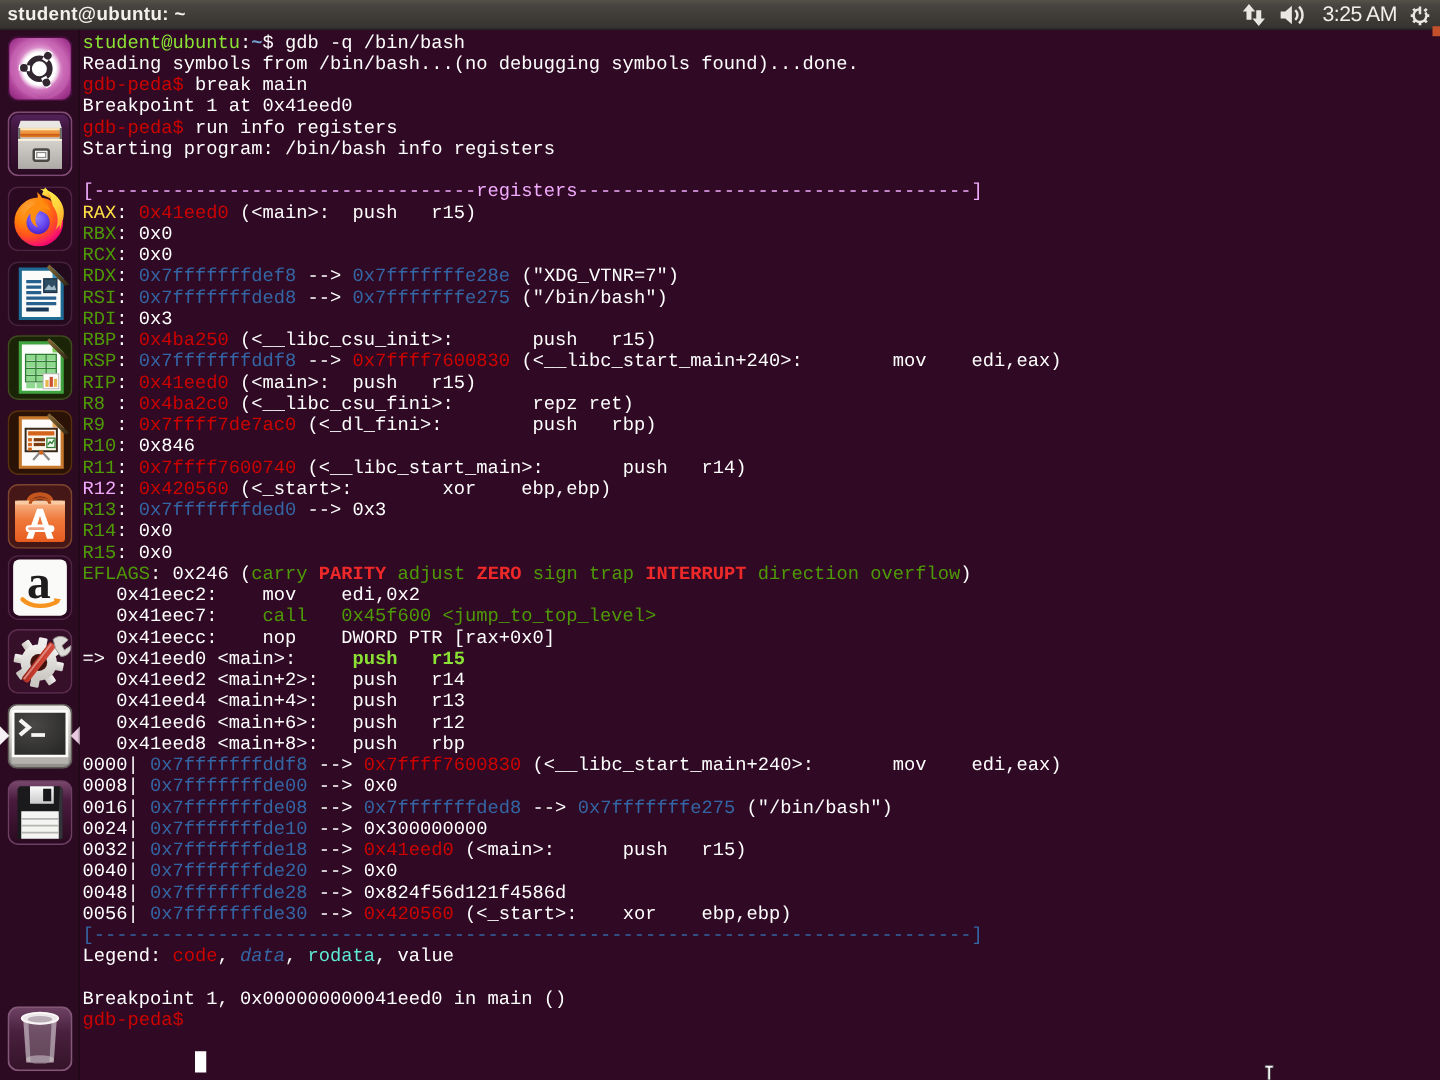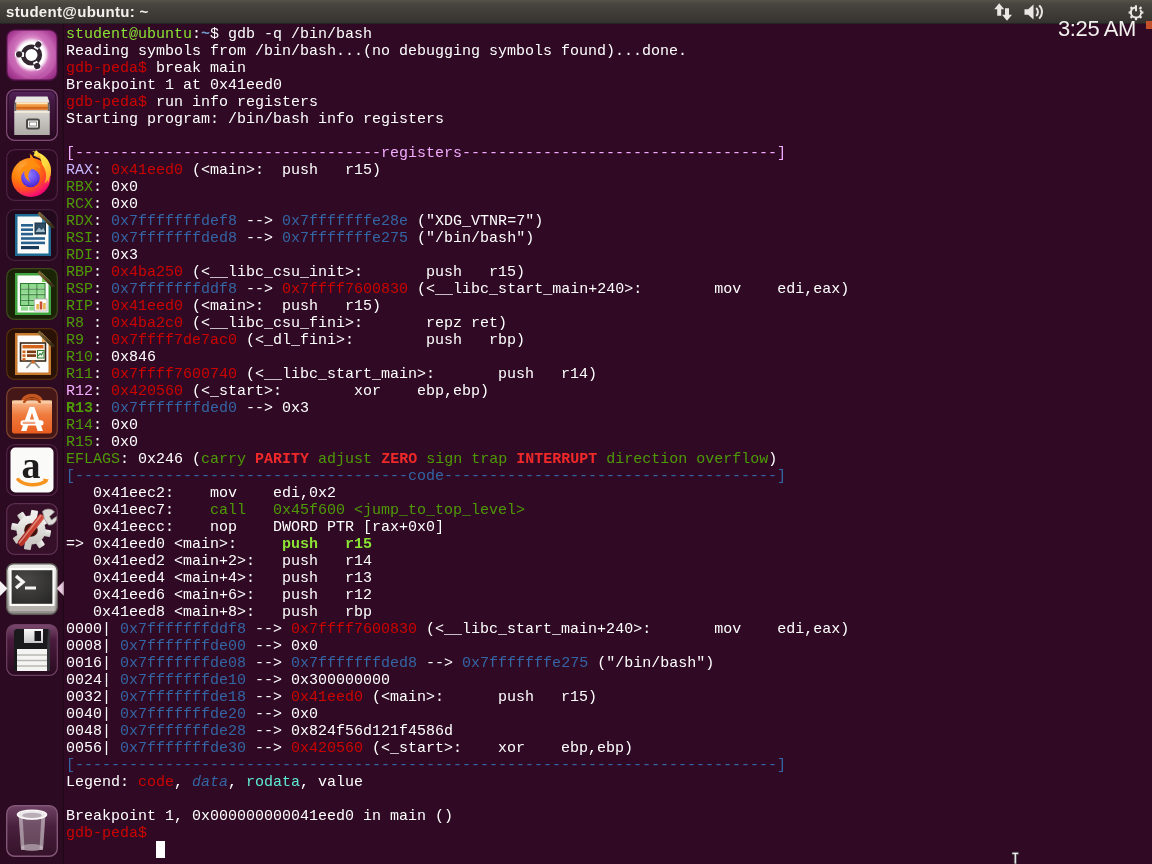--- a/index.html
+++ b/index.html
@@ -1,19 +1,19 @@
 <!DOCTYPE html>
 <html><head><meta charset="utf-8"><style>
 *{margin:0;padding:0;box-sizing:border-box}
 html,body{width:1152px;height:864px;overflow:hidden;background:#300A24;font-family:"Liberation Sans",sans-serif}
 #topbar{position:absolute;left:0;top:0;width:1152px;height:24px;
  background:linear-gradient(180deg,#55524a 0%,#484540 18%,#413e39 50%,#3a3733 82%,#343230 100%);
  border-bottom:1px solid #262420;z-index:30}
 #wintitle{position:absolute;left:6px;top:3px;font-size:15px;font-weight:bold;letter-spacing:0.3px;color:#f2f0ec}
-#clock{position:absolute;left:1058px;top:16px;font-size:22px;letter-spacing:-0.4px;color:#f2f0ec}
+#clock{position:absolute;left:1058px;top:2px;font-size:17px;letter-spacing:-0.4px;color:#f2f0ec}
 #launcher{position:absolute;left:0;top:24px;width:64px;height:840px;background:#2c0a21;z-index:20}
 #launcher:after{content:"";position:absolute;right:0;top:0;width:2px;height:100%;background:linear-gradient(90deg,rgba(0,0,0,0),rgba(0,0,0,0.35))}
 .tile{position:absolute;left:6px;width:52px;height:52px}
 #term{position:absolute;left:66px;top:26px;font-family:"Liberation Mono",monospace;
  font-size:15px;line-height:17px;color:#ffffff;white-space:pre;z-index:5;font-weight:normal}
 #cursor{position:absolute;left:156px;top:841px;width:9px;height:17px;background:#ffffff;z-index:6}
 </style></head><body>
 <div id="topbar">
  <div id="wintitle">student@ubuntu: ~</div>
  <svg style="position:absolute;left:990px;top:2px" width="26" height="21" viewBox="0 0 26 21">
@@ -342,39 +342,38 @@
     </svg>
 </div>
 <pre id="term"><span style="color:#8AE234;font-weight:normal;">student@ubuntu</span>:<span style="color:#729FCF;font-weight:bold;">~</span>$ gdb -q /bin/bash
 Reading symbols from /bin/bash...(no debugging symbols found)...done.
 <span style="color:#CC0000;">gdb-peda$ </span>break main
 Breakpoint 1 at 0x41eed0
 <span style="color:#CC0000;">gdb-peda$ </span>run info registers
 Starting program: /bin/bash info registers
 
 <span style="color:#f0abfc;">[----------------------------------registers-----------------------------------]</span>
-<span style="color:#c4b5fd;margin-top:24px;">RAX</span>: <span style="color:#CC0000;">0x41eed0</span> (&lt;main&gt;:  push   r15)
+<span style="color:#fde047;margin-top:24px;">RAX</span>: <span style="color:#CC0000;">0x41eed0</span> (&lt;main&gt;:  push   r15)
 <span style="color:#4E9A06;">RBX</span>: 0x0
 <span style="color:#4E9A06;">RCX</span>: 0x0
 <span style="color:#4E9A06;">RDX</span>: <span style="color:#3465A4;">0x7fffffffdef8</span> --&gt; <span style="color:#3465A4;">0x7fffffffe28e</span> ("XDG_VTNR=7")
 <span style="color:#4E9A06;">RSI</span>: <span style="color:#3465A4;">0x7fffffffded8</span> --&gt; <span style="color:#3465A4;">0x7fffffffe275</span> ("/bin/bash")
 <span style="color:#4E9A06;">RDI</span>: 0x3
 <span style="color:#4E9A06;margin-top:30px;">RBP</span>: <span style="color:#CC0000;">0x4ba250</span> (&lt;__libc_csu_init&gt;:       push   r15)
 <span style="color:#4E9A06;">RSP</span>: <span style="color:#3465A4;">0x7fffffffddf8</span> --&gt; <span style="color:#CC0000;">0x7ffff7600830</span> (&lt;__libc_start_main+240&gt;:        mov    edi,eax)
 <span style="color:#4E9A06;">RIP</span>: <span style="color:#CC0000;">0x41eed0</span> (&lt;main&gt;:  push   r15)
 <span style="color:#4E9A06;">R8 </span>: <span style="color:#CC0000;">0x4ba2c0</span> (&lt;__libc_csu_fini&gt;:       repz ret)
 <span style="color:#4E9A06;">R9 </span>: <span style="color:#CC0000;">0x7ffff7de7ac0</span> (&lt;_dl_fini&gt;:        push   rbp)
 <span style="color:#4E9A06;">R10</span>: 0x846
 <span style="color:#4E9A06;">R11</span>: <span style="color:#CC0000;">0x7ffff7600740</span> (&lt;__libc_start_main&gt;:       push   r14)
 <span style="color:#f0abfc;">R12</span>: <span style="color:#CC0000;">0x420560</span> (&lt;_start&gt;:        xor    ebp,ebp)
-<span style="color:#4E9A06;font-weight:bold;">R13</span>: <span style="color:#3465A4;">0x7fffffffded0</span> --&gt; 0x3
+<span style="color:#4E9A06;">R13</span>: <span style="color:#3465A4;">0x7fffffffded0</span> --&gt; 0x3
 <span style="color:#4E9A06;">R14</span>: 0x0
 <span style="color:#4E9A06;">R15</span>: 0x0
 <span style="color:#4E9A06;">EFLAGS</span>: 0x246 (<span style="color:#4E9A06;">carry</span> <span style="color:#EF2929;font-weight:bold;">PARITY</span> <span style="color:#4E9A06;">adjust</span> <span style="color:#EF2929;font-weight:bold;">ZERO</span> <span style="color:#4E9A06;">sign</span> <span style="color:#4E9A06;">trap</span> <span style="color:#EF2929;font-weight:bold;">INTERRUPT</span> <span style="color:#4E9A06;">direction</span> <span style="color:#4E9A06;">overflow</span>)
-<span style="color:#3465A4;">[-------------------------------------code-------------------------------------]</span>
    0x41eec2:    mov    edi,0x2
    0x41eec7:    <span style="color:#4E9A06;">call   0x45f600 &lt;jump_to_top_level&gt;</span>
    0x41eecc:    nop    DWORD PTR [rax+0x0]
 =&gt; 0x41eed0 &lt;main&gt;:     <span style="color:#8AE234;font-weight:bold;">push   r15</span>
    0x41eed2 &lt;main+2&gt;:   push   r14
    0x41eed4 &lt;main+4&gt;:   push   r13
    0x41eed6 &lt;main+6&gt;:   push   r12
    0x41eed8 &lt;main+8&gt;:   push   rbp
 0000| <span style="color:#3465A4;">0x7fffffffddf8</span> --&gt; <span style="color:#CC0000;">0x7ffff7600830</span> (&lt;__libc_start_main+240&gt;:       mov    edi,eax)
 0008| <span style="color:#3465A4;">0x7fffffffde00</span> --&gt; 0x0

